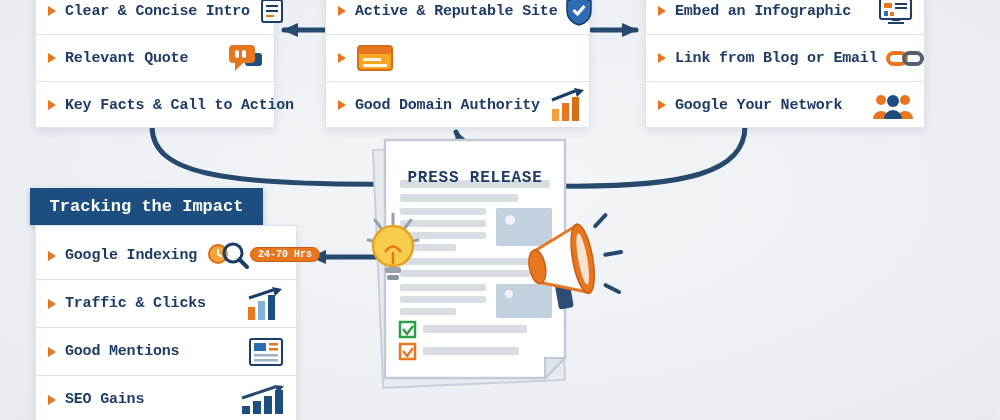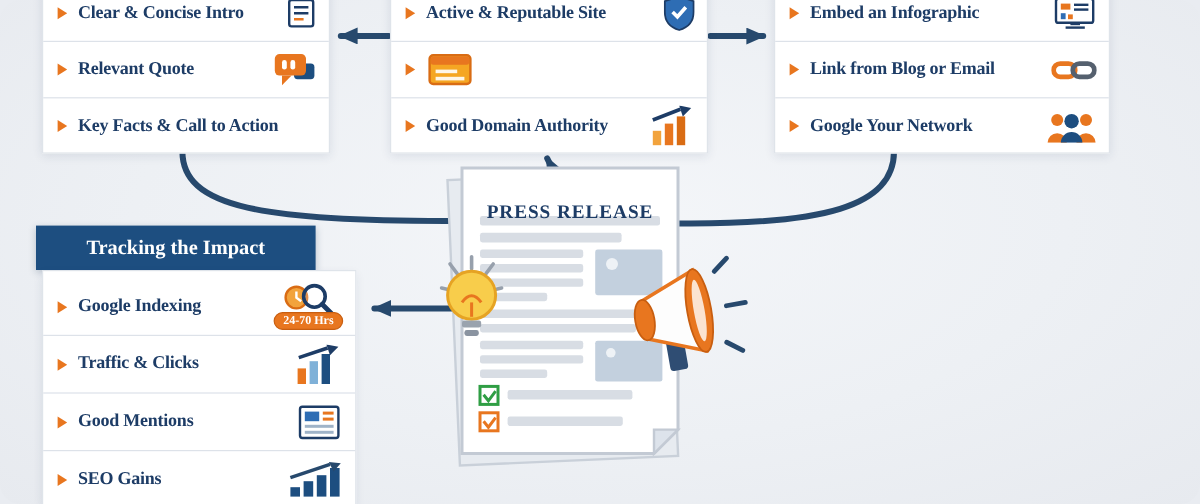--- a/index.html
+++ b/index.html
@@ -1,19 +1,19 @@
 <!DOCTYPE html>
 <html><head>
 <meta charset="utf-8">
 <style>
   html,body{margin:0;padding:0;background:#e9ecf1;}
   .canvas{
     position:relative;width:1000px;height:420px;overflow:hidden;
     background:radial-gradient(ellipse at 50% 45%, #f4f6f9 0%, #edf0f4 55%, #e7eaef 100%);
-    font-family:Liberation Serif, serif;
+    font-family:Liberation Mono, monospace;
     border-radius:17px;
   }
   .arrows{position:absolute;left:0;top:0;pointer-events:none;}
   .arrow{stroke:#27496d;stroke-width:5;fill:none;stroke-linecap:round;}
   .card{
     position:absolute;background:#fff;border:1px solid #dfe4ea;
     box-shadow:0 3px 8px rgba(25,50,85,.10);box-sizing:border-box;
   }
   .card.top{top:-40px;height:168px;padding-top:27px;}
   .row{height:46px;display:flex;align-items:center;gap:9px;padding:0 10px 0 12px;overflow:visible;}
@@ -22,21 +22,21 @@
         border-top:5.5px solid transparent;border-bottom:5.5px solid transparent;}
   .lbl{flex:1;font-weight:700;font-size:15px;color:#1d3c66;white-space:nowrap;letter-spacing:-.2px;}
   .ico{flex:0 0 auto;display:flex;align-items:center;justify-content:center;}
   .track-header{
     position:absolute;left:30px;top:188px;width:233px;height:37px;background:#1d4e80;
     color:#fff;display:flex;align-items:center;justify-content:center;
     font-weight:700;font-size:17px;box-shadow:0 2px 6px rgba(25,50,85,.25);
   }
   .card.track{left:35px;top:225px;width:262px;height:196px;padding-top:6px;}
   .card.track .row{height:47px;}
-  .ico-col{flex:0 0 auto;display:flex;flex-direction:column;align-items:center;}
+  .ico-col{flex:0 0 auto;display:flex;flex-direction:row;align-items:center;}
   .badge{
     background:#e8761f;border:1px solid #c85e10;color:#fff;font-size:10px;font-weight:700;
     border-radius:8px;padding:1px 7px;margin-top:-3px;white-space:nowrap;
   }
   .center-art{position:absolute;left:330px;top:128px;}
   .doc-title{
     position:absolute;left:392px;top:149px;width:166px;text-align:center;
     font-size:16px;font-weight:700;letter-spacing:.8px;color:#1d3c66;white-space:nowrap;margin-top:20px;
   }
 </style>

